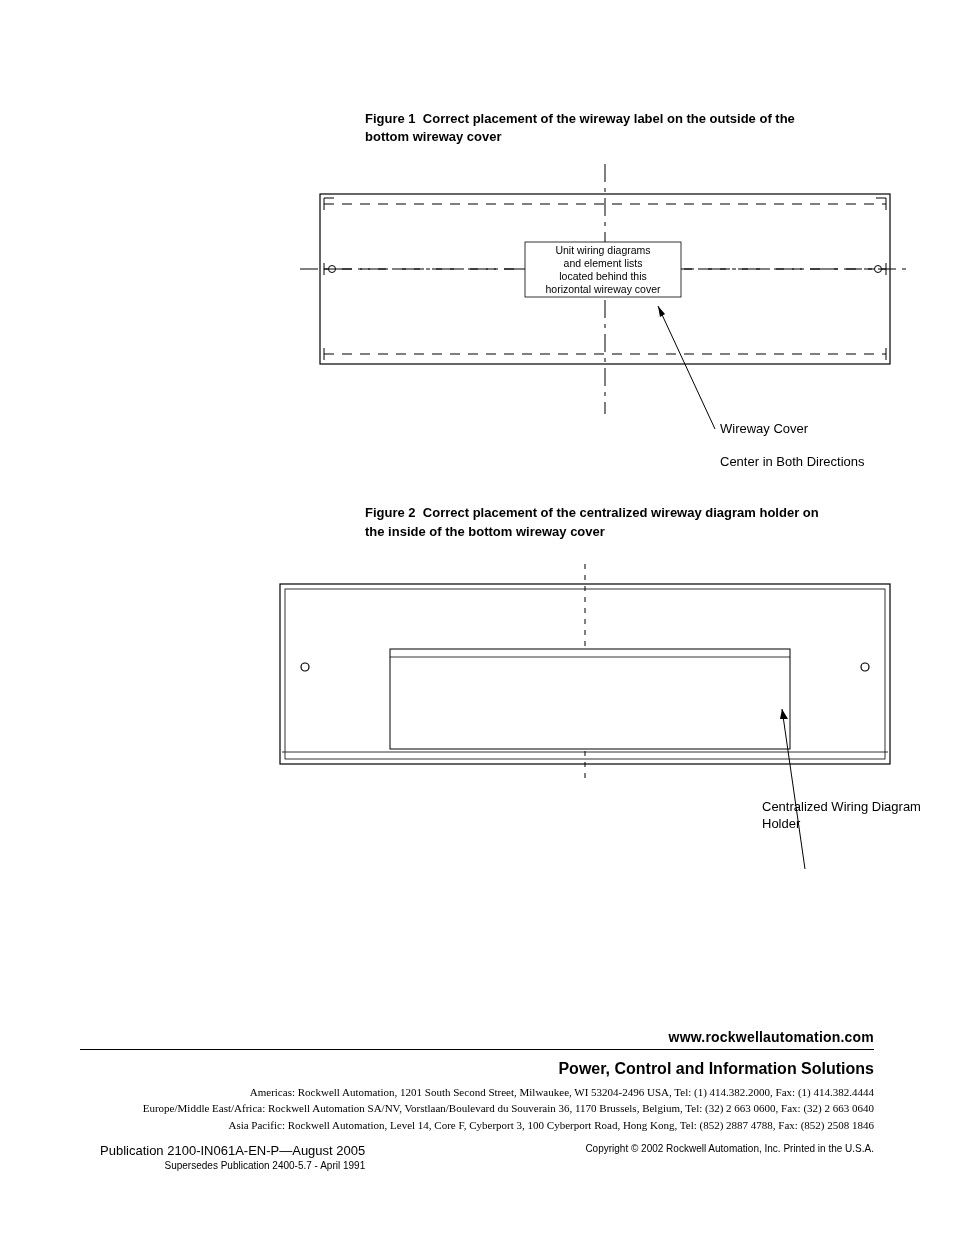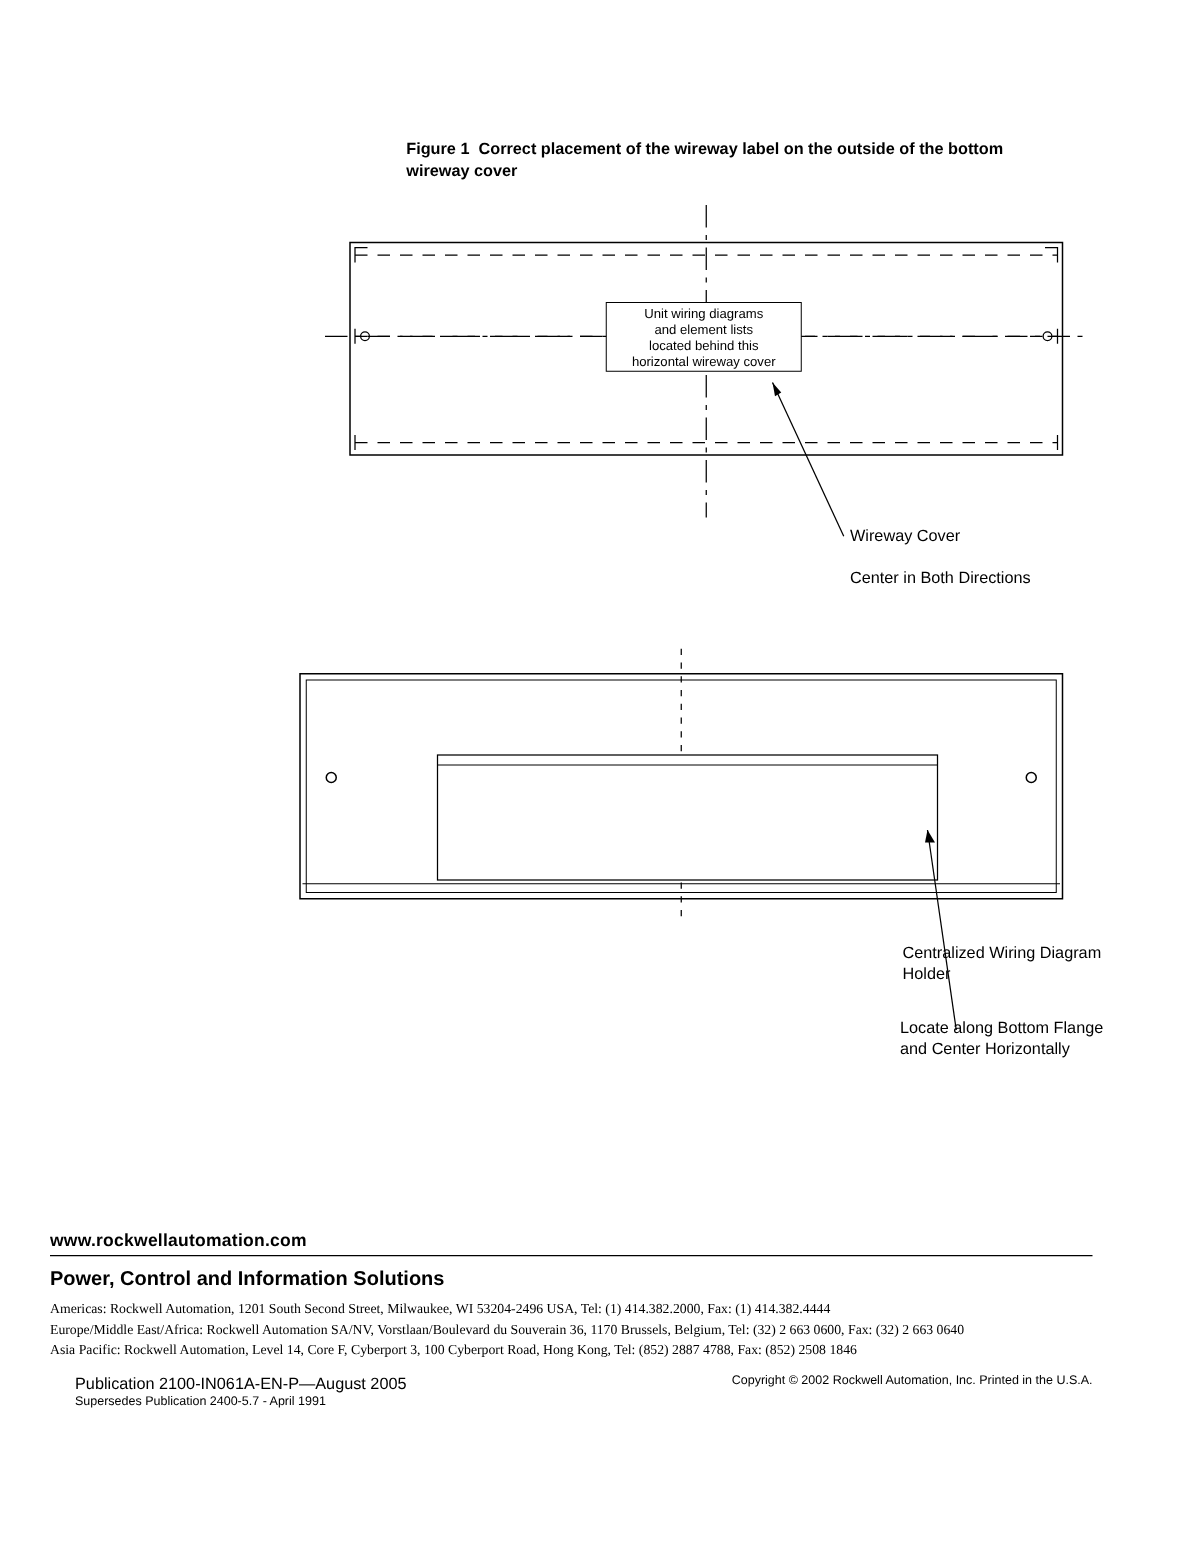--- a/index.html
+++ b/index.html
@@ -6,21 +6,21 @@
   body {
     margin: 0;
     padding: 0;
     font-family: Arial, Helvetica, sans-serif;
     background: #fff;
     color: #000;
     width: 954px;
   }
   .page {
     width: 954px;
-    padding: 110px 70px 40px 30px;
+    padding: 110px 70px 40px 70px;
     position: relative;
   }
   .fig-caption {
     font-weight: bold;
     font-size: 13px;
     line-height: 1.4;
     margin: 0 0 8px 0;
     padding-left: 295px;
     padding-right: 60px;
   }
@@ -38,20 +38,21 @@
   }
   .annot-multi {
     position: absolute;
     font-size: 13px;
     font-family: Arial, Helvetica, sans-serif;
     line-height: 1.3;
   }
   .footer {
     margin-top: 110px;
     padding: 0 10px;
+    text-align: right;
   }
   .url {
     font-family: "Arial Black", Arial, sans-serif;
     font-weight: 900;
     font-size: 14px;
     margin-bottom: 4px;
     letter-spacing: 0.2px;
   }
   .hr {
     border: none;
@@ -128,20 +129,23 @@
       <text x="303" y="126" text-anchor="middle" font-size="10.5" font-family="Arial">located behind this</text>
       <text x="303" y="139" text-anchor="middle" font-size="10.5" font-family="Arial">horizontal wireway cover</text>
 
       <line x1="415" y1="275" x2="358" y2="152" stroke="#000" stroke-width="1"></line>
       <polygon points="358,152 365,160 360,163" fill="#000"></polygon>
     </svg>
     <div class="annot" style="left:420px; top:267px;">Wireway Cover</div>
     <div class="annot" style="left:420px; top:300px;">Center in Both Directions</div>
   </div>
 
+  <p class="fig-caption">
+    <span>Figure 2</span>&nbsp;&nbsp;<span>Correct placement of the centralized wireway diagram holder on the inside of the bottom wireway cover</span>
+  </p>
 
   <div class="fig-wrap" style="width:630px; height:370px; margin-left:200px;">
     <svg width="630" height="370" viewBox="0 0 630 370">
 
       <rect x="10" y="35" width="610" height="180" fill="none" stroke="#000" stroke-width="1.2"></rect>
       <rect x="15" y="40" width="600" height="170" fill="none" stroke="#000" stroke-width="0.8"></rect>
 
       <line x1="12" y1="203" x2="618" y2="203" stroke="#000" stroke-width="0.8"></line>
 
       <circle cx="35" cy="118" r="4" fill="none" stroke="#000" stroke-width="1.2"></circle>
@@ -149,21 +153,20 @@
 
       <line x1="315" y1="15" x2="315" y2="235" stroke="#000" stroke-width="1" stroke-dasharray="5 6"></line>
 
       <rect x="120" y="100" width="400" height="100" fill="#fff" stroke="#000" stroke-width="1"></rect>
       <line x1="120" y1="108" x2="520" y2="108" stroke="#000" stroke-width="0.8"></line>
 
       <line x1="535" y1="320" x2="512" y2="160" stroke="#000" stroke-width="1"></line>
       <polygon points="512,160 518,170 510,170" fill="#000"></polygon>
     </svg>
     <div class="annot-multi" style="left:492px; top:250px; width:160px;">Centralized Wiring Diagram Holder</div>
-    <div class="annot-multi" style="left:490px; top:310px; width:170px;">Locate along Bottom Flange and Center Horizontally</div>
   </div>
 
   <div class="footer">
     <div class="url">www.rockwellautomation.com</div>
     <hr class="hr">
     <div class="slogan">Power, Control and Information Solutions</div>
     <div class="contacts">
       <div>Americas: Rockwell Automation, 1201 South Second Street, Milwaukee, WI 53204-2496 USA, Tel: (1) 414.382.2000, Fax: (1) 414.382.4444</div>
       <div>Europe/Middle East/Africa: Rockwell Automation SA/NV, Vorstlaan/Boulevard du Souverain 36, 1170 Brussels, Belgium, Tel: (32) 2 663 0600, Fax: (32) 2 663 0640</div>
       <div>Asia Pacific: Rockwell Automation, Level 14, Core F, Cyberport 3, 100 Cyberport Road, Hong Kong, Tel: (852) 2887 4788, Fax: (852) 2508 1846</div>

